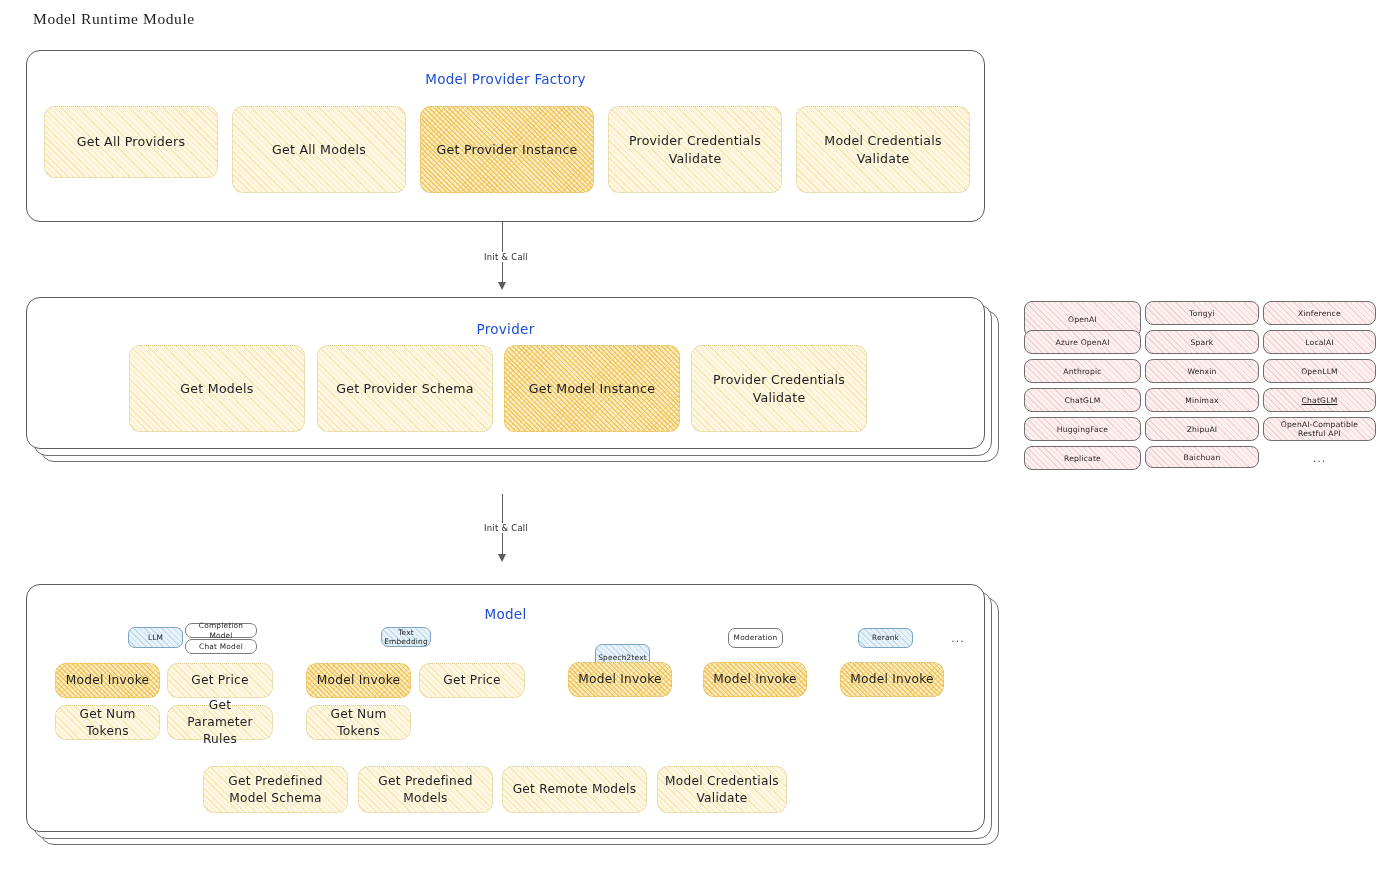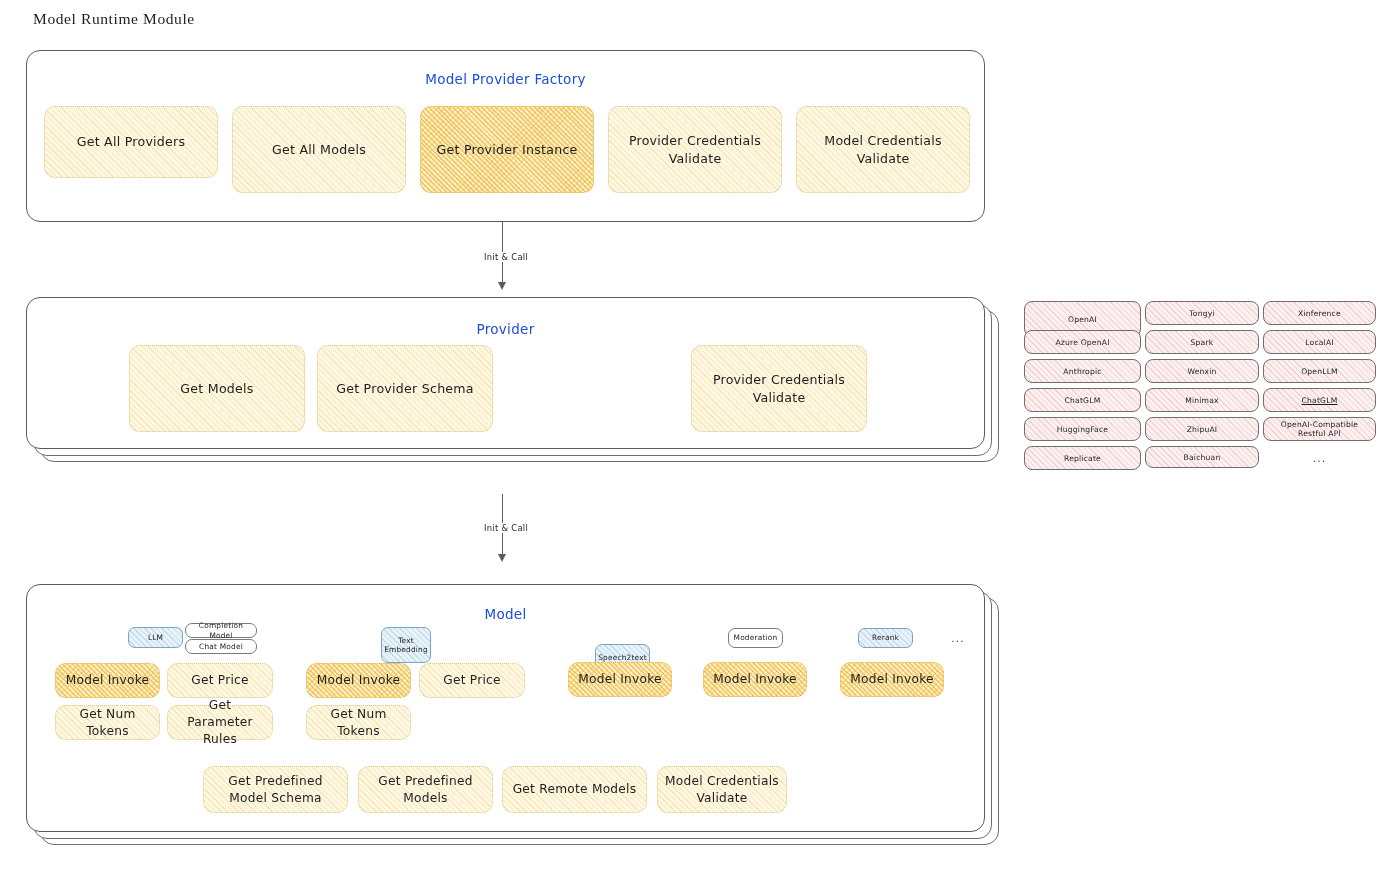--- a/index.html
+++ b/index.html
@@ -151,20 +151,21 @@
   <div class="arrow-head" style="left:498px;top:282px;"></div>
   <div class="arrow-label" style="left:466px;top:252px;width:72px;">Init &amp; Call</div>
 
   <div class="panel-stack" style="left:40px;top:310px;width:959px;height:152px;"></div>
   <div class="panel-stack" style="left:33px;top:304px;width:959px;height:152px;"></div>
   <div class="panel" style="left:26px;top:297px;width:959px;height:152px;">
     <div class="panel-title" style="top:23px;">Provider</div>
   </div>
   <div class="fbox" style="left:317px;top:345px;width:176px;height:87px;">Get Provider Schema</div>
   <div class="fbox" style="left:129px;top:345px;width:176px;height:87px;">Get Models</div>
+  <div class="fbox hi" style="left:504px;top:345px;width:176px;height:87px;">Get Model Instance</div>
   <div class="fbox" style="left:691px;top:345px;width:176px;height:87px;">Provider Credentials Validate</div>
 
   <div class="chip" style="left:1024px;top:301px;width:117px;height:36px;">OpenAI</div>
   <div class="chip" style="left:1024px;top:330px;width:117px;height:24px;">Azure OpenAI</div>
   <div class="chip" style="left:1024px;top:359px;width:117px;height:24px;">Anthropic</div>
   <div class="chip" style="left:1024px;top:388px;width:117px;height:24px;">ChatGLM</div>
   <div class="chip" style="left:1024px;top:417px;width:117px;height:24px;">HuggingFace</div>
   <div class="chip" style="left:1024px;top:446px;width:117px;height:24px;">Replicate</div>
 
   <div class="chip" style="left:1145px;top:301px;width:114px;height:24px;">Tongyi</div>
@@ -192,21 +193,21 @@
   </div>
 
   <div class="badge blue" style="left:128px;top:627px;width:55px;height:21px;">LLM</div>
   <div class="badge" style="left:185px;top:623px;width:72px;height:15px;">Completion Model</div>
   <div class="badge" style="left:185px;top:639px;width:72px;height:15px;">Chat Model</div>
   <div class="fbox hi small" style="left:55px;top:663px;width:105px;height:35px;">Model Invoke</div>
   <div class="fbox small" style="left:167px;top:663px;width:106px;height:35px;">Get Price</div>
   <div class="fbox small" style="left:55px;top:705px;width:105px;height:35px;">Get Num Tokens</div>
   <div class="fbox small" style="left:167px;top:705px;width:106px;height:35px;">Get Parameter Rules</div>
 
-  <div class="badge blue" style="left:381px;top:627px;width:50px;height:36px;">Text Embedding</div>
+  <div class="badge blue" style="left:381px;top:627px;width:50px;height:20px;">Text Embedding</div>
   <div class="fbox hi small" style="left:306px;top:663px;width:105px;height:35px;">Model Invoke</div>
   <div class="fbox small" style="left:419px;top:663px;width:106px;height:35px;">Get Price</div>
   <div class="fbox small" style="left:306px;top:705px;width:105px;height:35px;">Get Num Tokens</div>
 
   <div class="badge blue" style="left:595px;top:628px;width:55px;height:28px;margin-top:16px;">Speech2text</div>
   <div class="fbox hi small" style="left:568px;top:662px;width:104px;height:35px;">Model Invoke</div>
 
   <div class="badge" style="left:728px;top:628px;width:55px;height:20px;border-radius:7px;">Moderation</div>
   <div class="fbox hi small" style="left:703px;top:662px;width:104px;height:35px;">Model Invoke</div>
 

